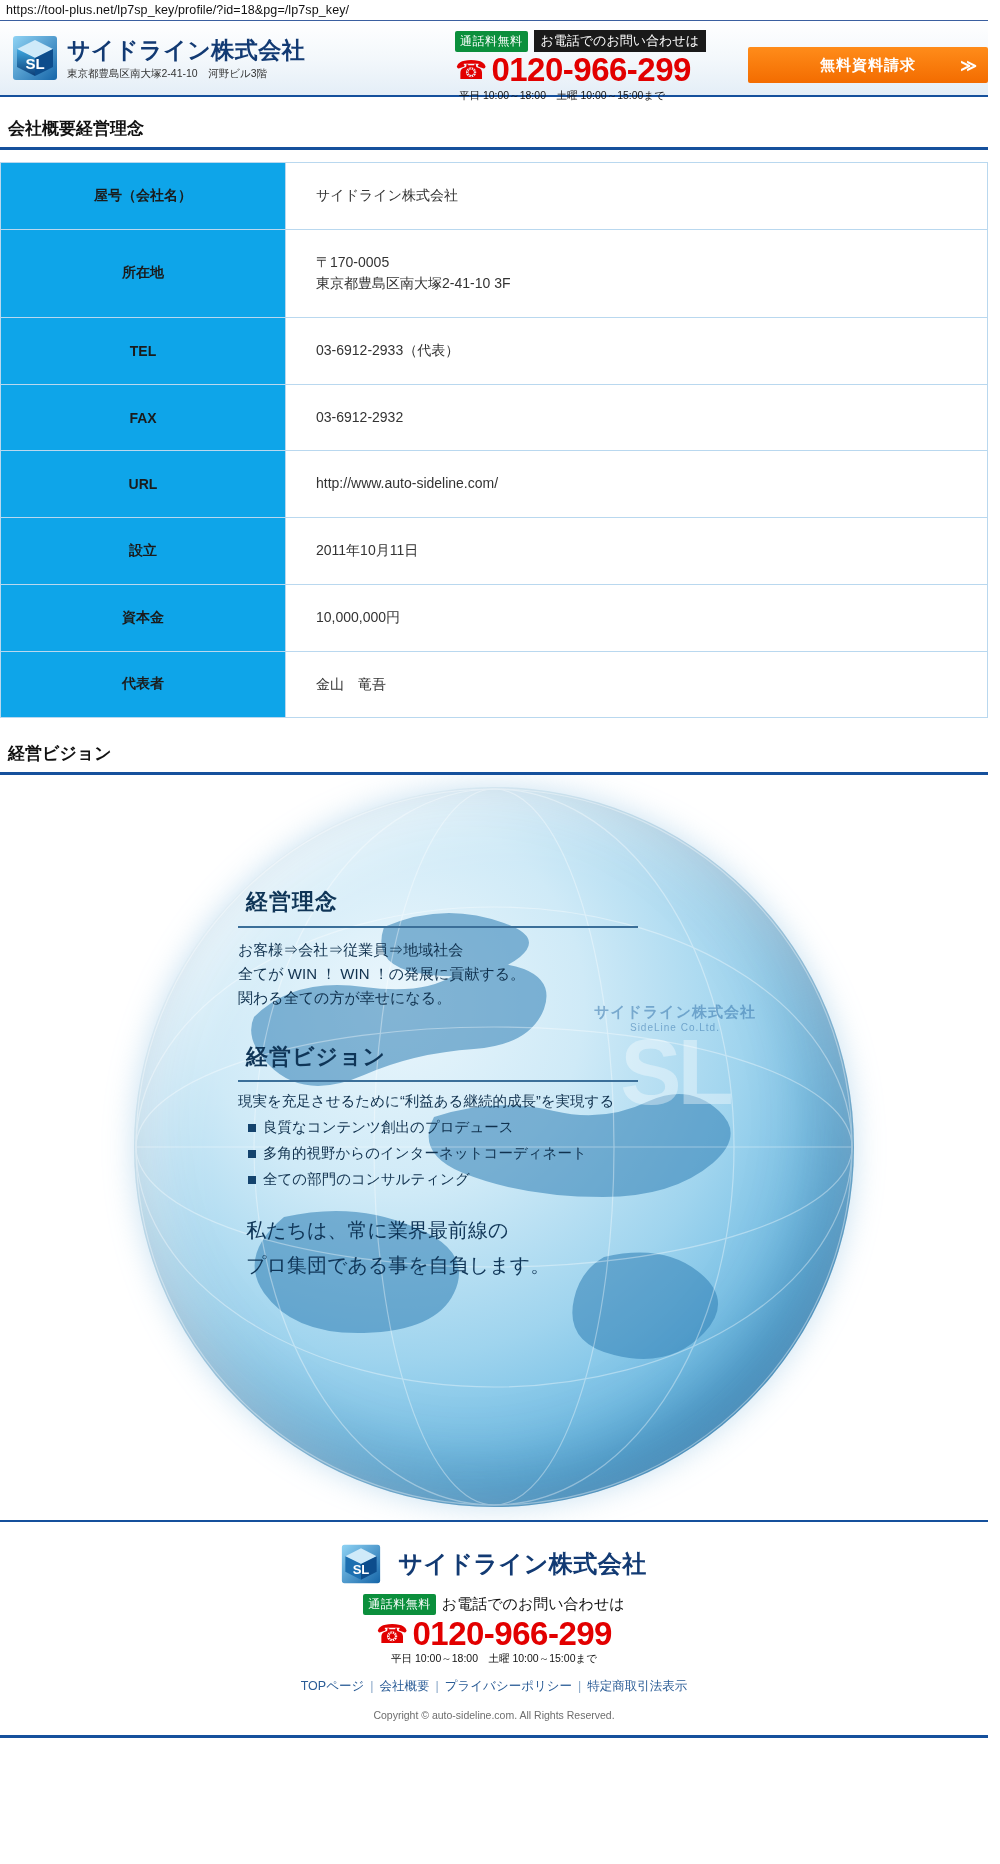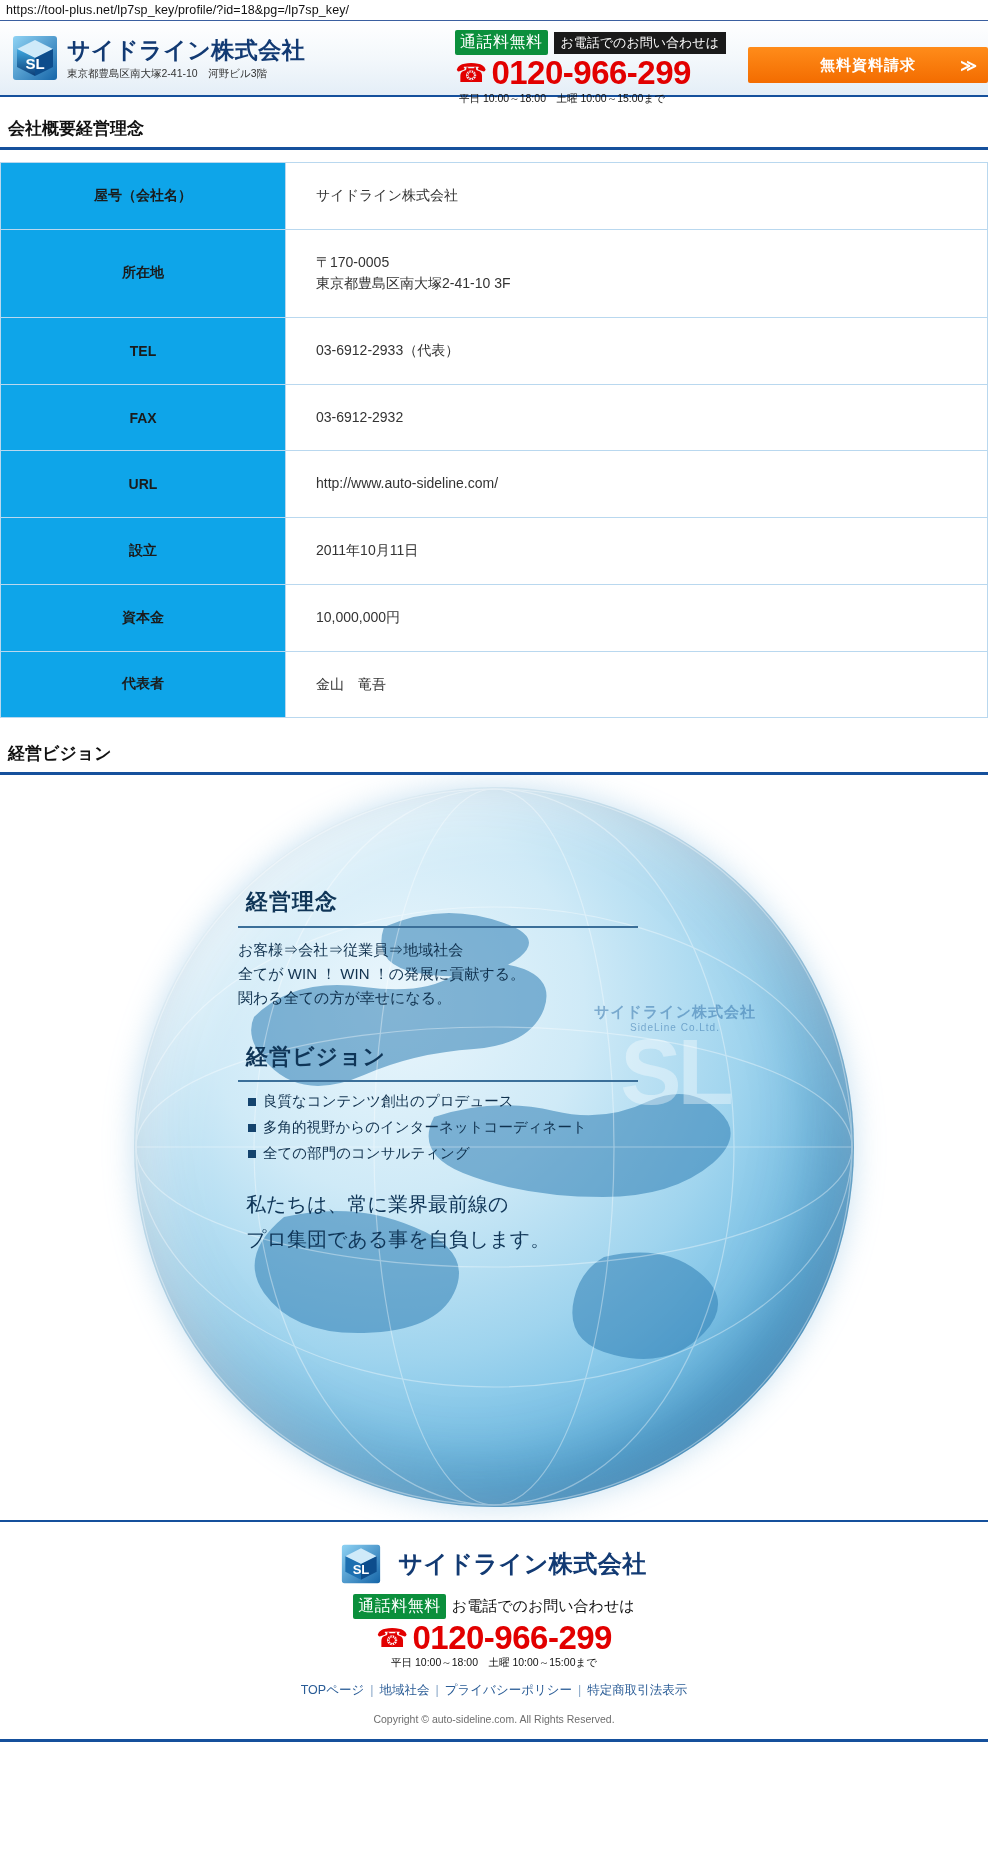--- a/index.html
+++ b/index.html
@@ -73,21 +73,21 @@
     width: 300px;
   }
   .tel-top {
     display: flex;
     align-items: center;
     gap: 6px;
   }
   .free-badge {
     background: #0b8f3c;
     color: #fff;
-    font-size: 16px;
+    font-size: 12px;
     padding: 2px 5px 2px 5px;
     border-radius: 2px;
     letter-spacing: 0.5px;
     white-space: nowrap;
   }
   .tel-lead {
     background: #1a1a1a;
     color: #fff;
     font-size: 13px;
     padding: 2px 7px;
@@ -495,20 +495,21 @@
 
     <div class="vision-content">
       <div class="v-h1">経営理念</div>
       <div class="v-rule"></div>
       <div class="v-line">お客様⇒会社⇒従業員⇒地域社会</div>
       <div class="v-line">全てが WIN ！ WIN ！の発展に貢献する。</div>
       <div class="v-line">関わる全ての方が幸せになる。</div>
 
       <div class="v-h2">経営ビジョン</div>
       <div class="v-rule" style="margin-top:8px;"></div>
+      <div class="v-lead">現実を充足させるために“利益ある継続的成長”を実現する</div>
       <div class="v-bullet">
         <span class="sq"></span><span>良質なコンテンツ創出のプロデュース</span>
       </div>
       <div class="v-bullet">
         <span class="sq"></span><span>多角的視野からのインターネットコーディネート</span>
       </div>
       <div class="v-bullet">
         <span class="sq"></span><span>全ての部門のコンサルティング</span>
       </div>
 
@@ -535,20 +536,20 @@
       <span class="free-badge">通話料無料</span>
       <span style="font-size:15px;color:#111;">お電話でのお問い合わせは</span>
     </div>
     <div class="f-tel-number-row">
       <span class="tel-icon">☎</span>
       <span class="tel-number">0120-966-299</span>
     </div>
     <div class="f-hours">平日 10:00～18:00　土曜 10:00～15:00まで</div>
 
     <div class="f-links">
-      <a href="#">TOPページ</a><span class="f-sep">|</span><a href="#">地域社会</a><span class="f-sep">|</span><a href="#">プライバシーポリシー</a><span class="f-sep">|</span><a href="#">特定商取引法表示</a>
+      <a href="#">TOPページ</a><span class="f-sep">|</span><a href="#">会社概要</a><span class="f-sep">|</span><a href="#">プライバシーポリシー</a><span class="f-sep">|</span><a href="#">特定商取引法表示</a>
     </div>
 
     <div class="f-copy">Copyright © auto-sideline.com. All Rights Reserved.</div>
   </div>
 
   <div class="bottom-bar"></div>
 </div>
 
 </body></html>

